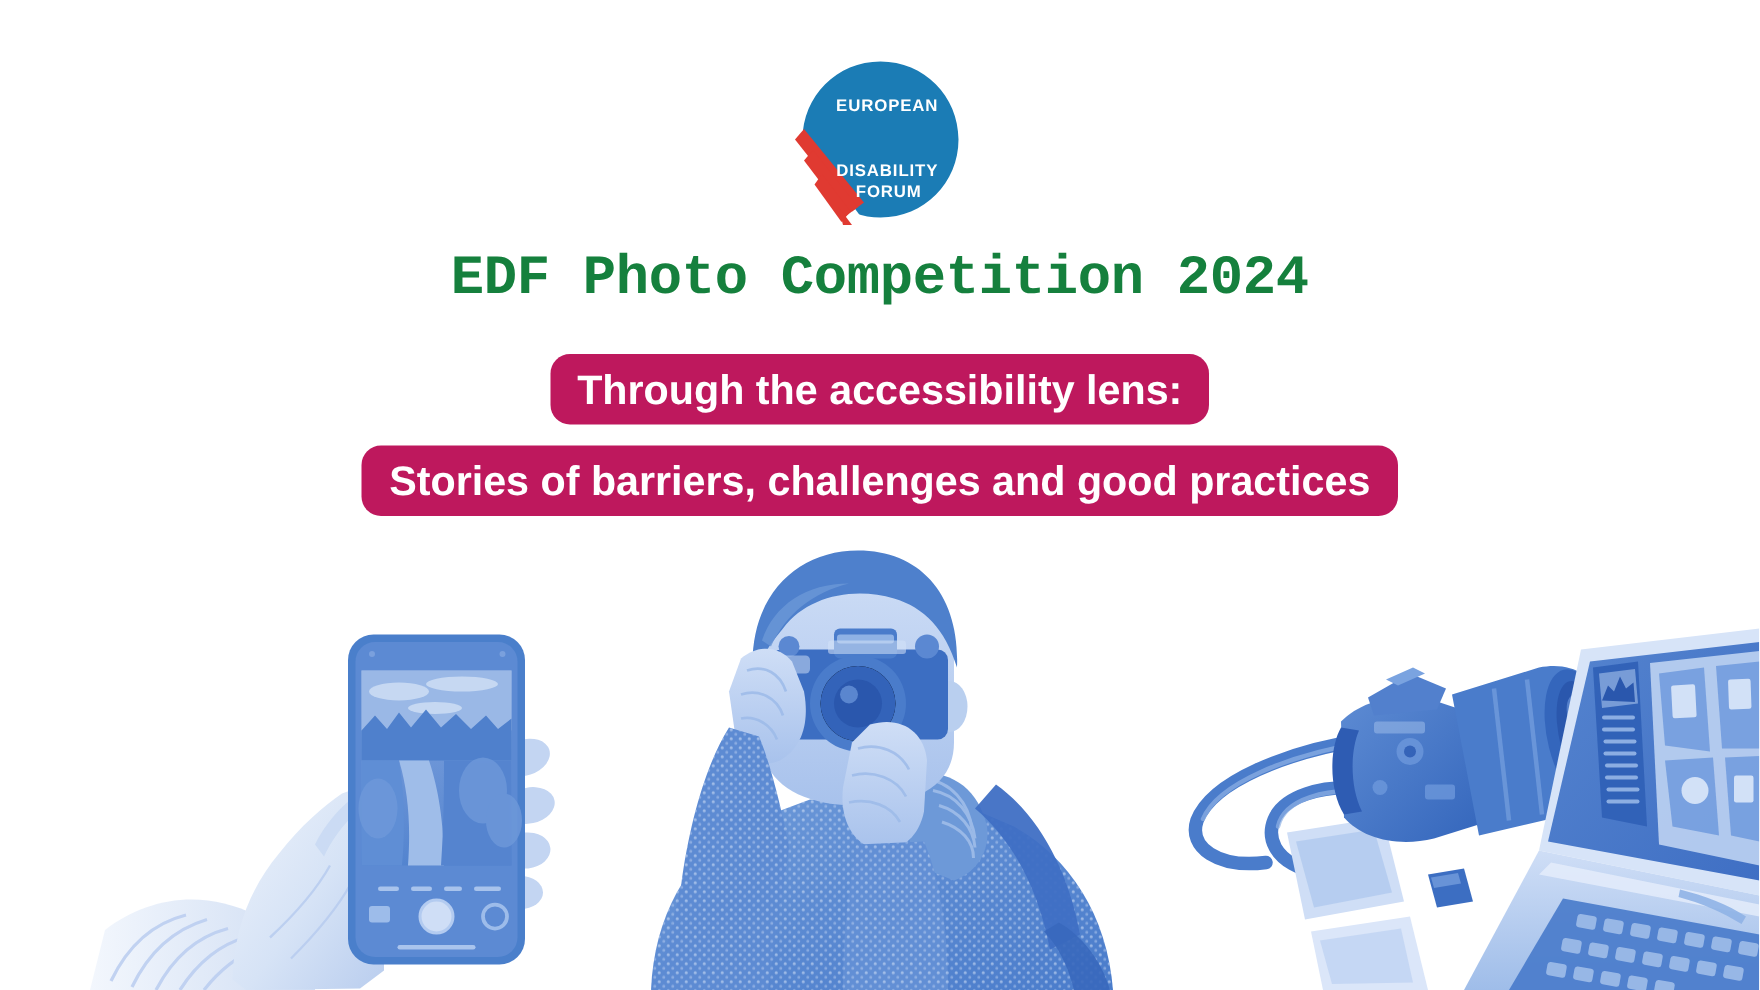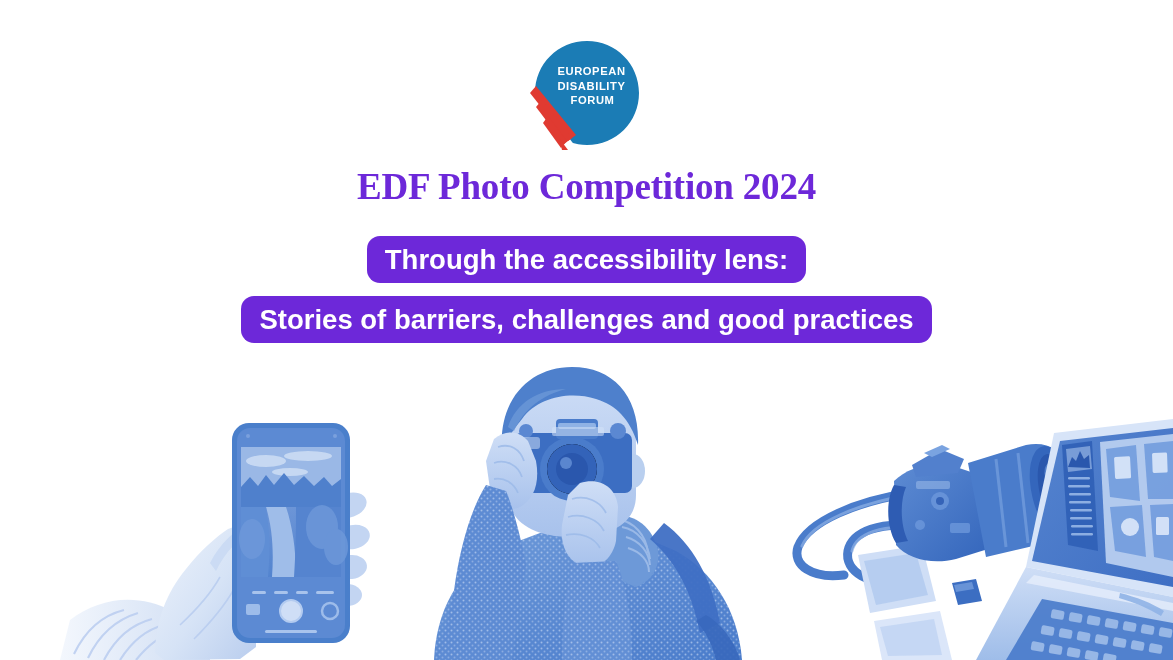--- a/index.html
+++ b/index.html
@@ -45,51 +45,51 @@
     font-family: "Liberation Sans", sans-serif;
     font-size: 11.2px;
     font-weight: 700;
     line-height: 14.5px;
     letter-spacing: 0.6px;
     pointer-events: none;
     white-space: nowrap;
   }
   .logo-text span { display: block; }
   .logo-text .l1 { padding-left: 10px; }
-  .logo-text .l2 { padding-left: 10px; }
+  .logo-text .l2 { padding-left: 10px; margin-top: 28px; }
   .logo-text .l3 { padding-left: 12px; }
 
   
   .title {
     position: absolute;
     left: 0; right: 0;
     top: 165px;
     text-align: center;
-    font-family: Liberation Serif, serif;
+    font-family: Liberation Mono, monospace;
     font-size: 37px;
     font-weight: 700;
-    color: #6d28d9;
+    color: #15803d;
     letter-spacing: -0.2px;
   }
 
   
   .banner {
     position: absolute;
     left: 0; right: 0;
     top: 238px;
     text-align: center;
     line-height: 43px;
   }
   .banner .bline {
     display: inline;
     font-family: "Liberation Sans", sans-serif;
     font-size: 27.5px;
     font-weight: 700;
     color: #ffffff;
-    background: #6d28d9;
+    background: #be185d;
     padding: 8px 18px;
     border-radius: 13px;
     box-decoration-break: clone;
     -webkit-box-decoration-break: clone;
     white-space: nowrap;
   }
   .banner-row { display: block; margin: 0; padding: 0; }
   .banner-row + .banner-row { margin-top: 13px; }
 
   

